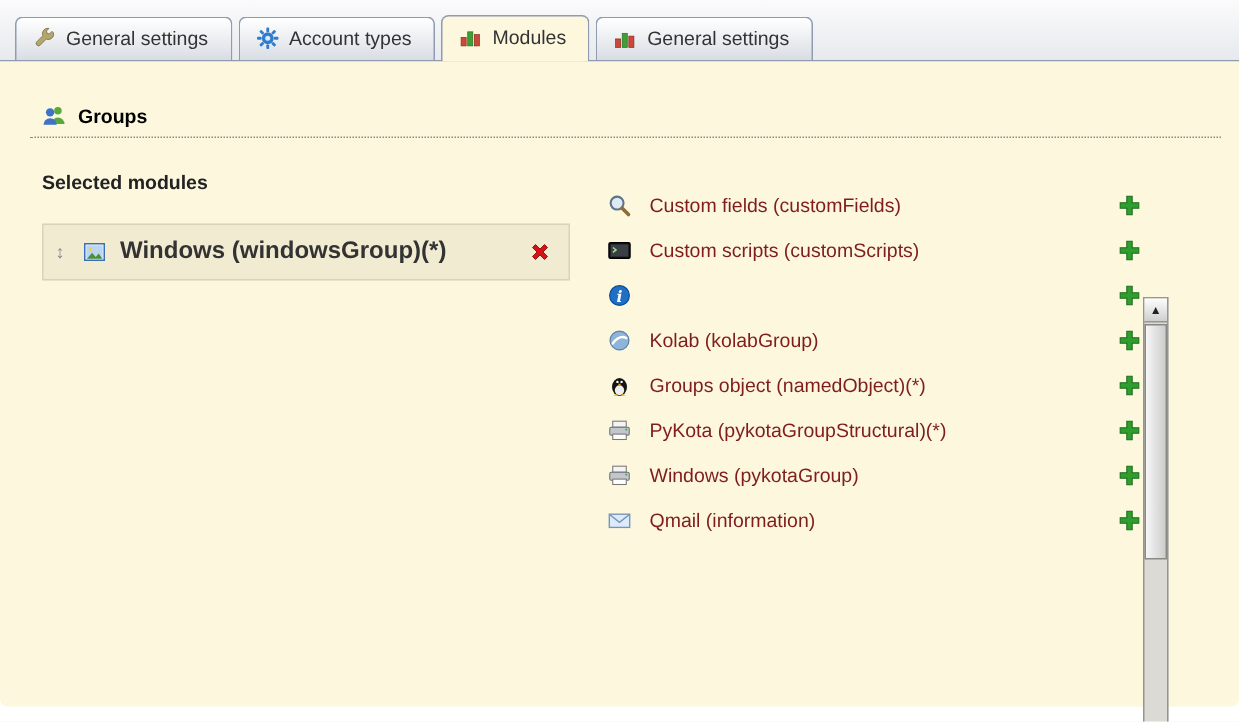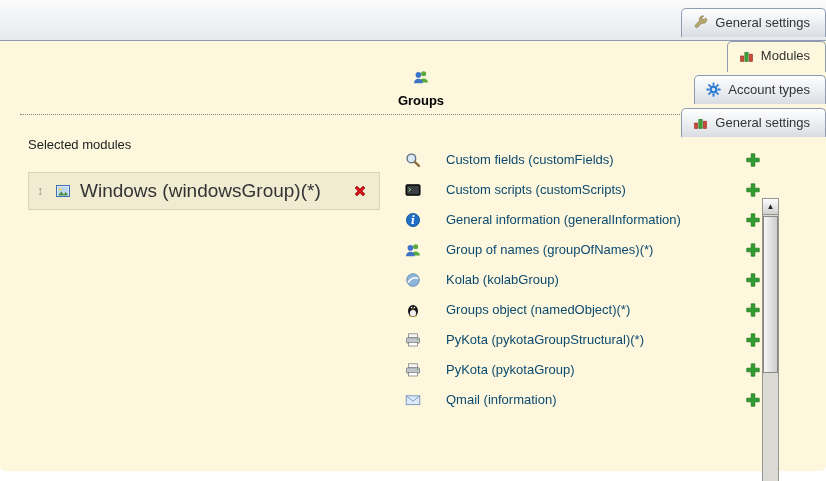--- a/index.html
+++ b/index.html
@@ -9,21 +9,21 @@
     background:#ffffff;
     font-family:"Liberation Sans", sans-serif;
     -webkit-font-smoothing:antialiased;
   }
 
   
   .tabbar {
     height:40px; padding:8px 0 0 10px;
     background:linear-gradient(#fbfbfc, #e7e9ec);
     display:flex; align-items:flex-end; gap:4px;
-    position:relative; z-index:2;flex-direction:column;
+    position:relative; z-index:2;
   }
   .tab {
     display:flex; align-items:center; gap:7px;
     padding:6px 15px 7px 11px;
     border:1px solid #8f9bb0; border-bottom:none;
     border-radius:5px 5px 0 0;
     background:linear-gradient(#ffffff, #d9dde3);
     color:#333; font-size:13px; cursor:pointer; white-space:nowrap;
   }
   .tab.active {
@@ -35,49 +35,49 @@
   
   .content {
     position:absolute; top:40px; left:0; width:826px; height:431px;
     background:#fcf7dd; border-top:1px solid #8f9bb0;
     border-radius:0 0 5px 5px;
   }
   .section-head {
     margin:28px 12px 0 20px; padding:0 0 6px 8px;
     border-bottom:1px dotted #8c8c7a;
     display:flex; align-items:center; gap:8px;
-    font-weight:bold; font-size:13px; color:#000;flex-direction:column;
+    font-weight:bold; font-size:13px; color:#000;
   }
   .cols { display:flex; padding:22px 0 0 28px; }
-  .left-col { width:352px; flex:0 0 auto; }
+  .left-col { width:352px; flex:0 0 auto;font-weight:bold; }
   .right-col { margin-left:25px; width:356px; flex:0 0 auto; }
   .col-heading { font-size:13px; color:#222; }
 
   
   .selected-item {
     margin-top:20px; height:38px;
     background:#f1ebd2; border:1px solid #d9d3b8;
     display:flex; align-items:center; gap:9px; padding:0 11px 0 5px;
   }
   .drag-handle {
     color:#8a8a8a; font-size:12px; width:12px; text-align:center;
     cursor:grab; line-height:1;
   }
-  .selected-item .label { font-size:19px; color:#333; }
+  .selected-item .label { font-size:16px; color:#333; }
   .icon16 { width:16px; height:16px; display:inline-block; flex:0 0 auto; }
   .delete-btn {
     margin-left:auto; width:16px; height:16px; padding:0;
     background:none; border:none; cursor:pointer; display:inline-flex;
   }
 
   
   .module-list { margin-top:8px; }
   .module-row {
-    display:flex; align-items:center; gap:25px; padding:7px 0;
-    font-size:13px; color:#0c4a6e;
+    display:flex; align-items:center; gap:12px; padding:7px 0;
+    font-size:13px; color:#7f1d1d;
   }
   .module-row .label { max-width:262px; line-height:1.15; }
   .add-btn {
     margin-left:auto; width:16px; height:16px; padding:0;
     background:none; border:none; cursor:pointer; display:inline-flex;
   }
 
   
   .scrollbar {
     position:absolute; top:157px; right:47px; width:17px; height:313px;
@@ -101,31 +101,20 @@
 
 <div class="tabbar">
 
   <div class="tab">
     <span class="ticon">
       <svg viewBox="0 0 16 16" width="15" height="15">
         <path d="M14.6 4.2 A3.8 3.8 0 0 1 9.4 8.6 L5.2 12.8 A1.7 1.7 0 1 1 2.8 10.4 L7 6.2 A3.8 3.8 0 0 1 11.4 1 L9.6 2.8 L10 4.5 L11.7 4.9 L13.5 3.1 Z" fill="#b3a76e" stroke="#7d7148" stroke-width="0.6"></path>
       </svg>
     </span>
     <span>General settings</span>
-  </div>
-
-  <div class="tab active">
-    <span class="ticon">
-      <svg viewBox="0 0 16 16" width="15" height="15">
-        <rect x="1.5" y="8.5" width="3.6" height="6" fill="#c94a38" stroke="#8a2a1c" stroke-width="0.5"></rect>
-        <rect x="6.2" y="4.5" width="3.6" height="10" fill="#3f9e35" stroke="#23701c" stroke-width="0.5"></rect>
-        <rect x="10.9" y="6.5" width="3.6" height="8" fill="#c94a38" stroke="#8a2a1c" stroke-width="0.5"></rect>
-      </svg>
-    </span>
-    <span>Modules</span>
   </div>
 
   <div class="tab">
     <span class="ticon">
       <svg viewBox="0 0 16 16" width="15" height="15">
         <g fill="#2e7bd0">
           <rect x="7" y="0.4" width="2" height="3.2" rx="0.6"></rect>
           <rect x="7" y="0.4" width="2" height="3.2" rx="0.6" transform="rotate(45 8 8)"></rect>
           <rect x="7" y="0.4" width="2" height="3.2" rx="0.6" transform="rotate(90 8 8)"></rect>
           <rect x="7" y="0.4" width="2" height="3.2" rx="0.6" transform="rotate(135 8 8)"></rect>
@@ -134,20 +123,31 @@
           <rect x="7" y="0.4" width="2" height="3.2" rx="0.6" transform="rotate(270 8 8)"></rect>
           <rect x="7" y="0.4" width="2" height="3.2" rx="0.6" transform="rotate(315 8 8)"></rect>
           <circle cx="8" cy="8" r="4.2"></circle>
         </g>
         <circle cx="8" cy="8" r="1.8" fill="#dce9f8"></circle>
       </svg>
     </span>
     <span>Account types</span>
   </div>
 
+  <div class="tab active">
+    <span class="ticon">
+      <svg viewBox="0 0 16 16" width="15" height="15">
+        <rect x="1.5" y="8.5" width="3.6" height="6" fill="#c94a38" stroke="#8a2a1c" stroke-width="0.5"></rect>
+        <rect x="6.2" y="4.5" width="3.6" height="10" fill="#3f9e35" stroke="#23701c" stroke-width="0.5"></rect>
+        <rect x="10.9" y="6.5" width="3.6" height="8" fill="#c94a38" stroke="#8a2a1c" stroke-width="0.5"></rect>
+      </svg>
+    </span>
+    <span>Modules</span>
+  </div>
+
   <div class="tab">
     <span class="ticon">
       <svg viewBox="0 0 16 16" width="15" height="15">
         <rect x="1.5" y="8.5" width="3.6" height="6" fill="#c94a38" stroke="#8a2a1c" stroke-width="0.5"></rect>
         <rect x="6.2" y="4.5" width="3.6" height="10" fill="#3f9e35" stroke="#23701c" stroke-width="0.5"></rect>
         <rect x="10.9" y="6.5" width="3.6" height="8" fill="#c94a38" stroke="#8a2a1c" stroke-width="0.5"></rect>
       </svg>
     </span>
     <span>General settings</span>
   </div>
@@ -229,44 +229,27 @@
           </button>
         </div>
 
         <div class="module-row">
           <span class="icon16">
             <svg viewBox="0 0 16 16" width="16" height="16">
               <circle cx="8" cy="8" r="6.6" fill="#1f6fc4" stroke="#0d4f96" stroke-width="0.8"></circle>
               <text x="8" y="12" font-size="10.5" fill="#ffffff" text-anchor="middle" font-family="DejaVu Serif, serif" font-weight="bold" font-style="italic">i</text>
             </svg>
           </span>
-          <span class="label">General information (generalInformation)</span>
-          <button class="add-btn">
-            <svg viewBox="0 0 16 16" width="16" height="16">
-              <path d="M6.2 1.8 h3.6 v4.4 H14.2 v3.6 H9.8 V14.2 H6.2 V9.8 H1.8 V6.2 h4.4 z" fill="#2f9e2f" stroke="#1d6e1d" stroke-width="0.7"></path>
-            </svg>
-          </button>
-        </div>
-
-        <div class="module-row">
-          <span class="icon16">
-            <svg viewBox="0 0 16 16" width="16" height="16">
-              <circle cx="10.6" cy="4.8" r="2.5" fill="#58a93c"></circle>
-              <path d="M6.2 13.6 a4.4 4.2 0 0 1 8.8 0 z" fill="#58a93c"></path>
-              <circle cx="5.4" cy="5.9" r="2.8" fill="#3c72c8"></circle>
-              <path d="M1 14.2 a4.4 4.4 0 0 1 8.8 0 z" fill="#3c72c8"></path>
-            </svg>
-          </span>
-          <span class="label">Group of names (groupOfNames)(*)</span>
-          <button class="add-btn">
-            <svg viewBox="0 0 16 16" width="16" height="16">
-              <path d="M6.2 1.8 h3.6 v4.4 H14.2 v3.6 H9.8 V14.2 H6.2 V9.8 H1.8 V6.2 h4.4 z" fill="#2f9e2f" stroke="#1d6e1d" stroke-width="0.7"></path>
-            </svg>
-          </button>
-        </div>
+          <button class="add-btn">
+            <svg viewBox="0 0 16 16" width="16" height="16">
+              <path d="M6.2 1.8 h3.6 v4.4 H14.2 v3.6 H9.8 V14.2 H6.2 V9.8 H1.8 V6.2 h4.4 z" fill="#2f9e2f" stroke="#1d6e1d" stroke-width="0.7"></path>
+            </svg>
+          </button>
+        </div>
+
 
 
         <div class="module-row">
           <span class="icon16">
             <svg viewBox="0 0 16 16" width="16" height="16">
               <circle cx="8" cy="8" r="6.3" fill="#8fb4d9" stroke="#5c82a8" stroke-width="0.8"></circle>
               <path d="M3.5 10 Q8 4 12.6 6.4" stroke="#ffffff" stroke-width="1.6" fill="none" stroke-linecap="round"></path>
             </svg>
           </span>
           <span class="label">Kolab (kolabGroup)</span>
@@ -316,21 +299,21 @@
 
         <div class="module-row">
           <span class="icon16">
             <svg viewBox="0 0 16 16" width="16" height="16">
               <rect x="3.5" y="1.8" width="9" height="4" fill="#f4f4f4" stroke="#777" stroke-width="0.7"></rect>
               <rect x="1.5" y="5.8" width="13" height="5.4" rx="1" fill="#c3c7cb" stroke="#6c7076" stroke-width="0.7"></rect>
               <rect x="3.5" y="10.4" width="9" height="3.6" fill="#ffffff" stroke="#777" stroke-width="0.7"></rect>
               <circle cx="12.5" cy="7.4" r="0.7" fill="#44aa44"></circle>
             </svg>
           </span>
-          <span class="label">PyKota (pykotaGroup)</span>
+          <span class="label">Windows (pykotaGroup)</span>
           <button class="add-btn">
             <svg viewBox="0 0 16 16" width="16" height="16">
               <path d="M6.2 1.8 h3.6 v4.4 H14.2 v3.6 H9.8 V14.2 H6.2 V9.8 H1.8 V6.2 h4.4 z" fill="#2f9e2f" stroke="#1d6e1d" stroke-width="0.7"></path>
             </svg>
           </button>
         </div>
 
         <div class="module-row">
           <span class="icon16">
             <svg viewBox="0 0 16 16" width="16" height="16">

